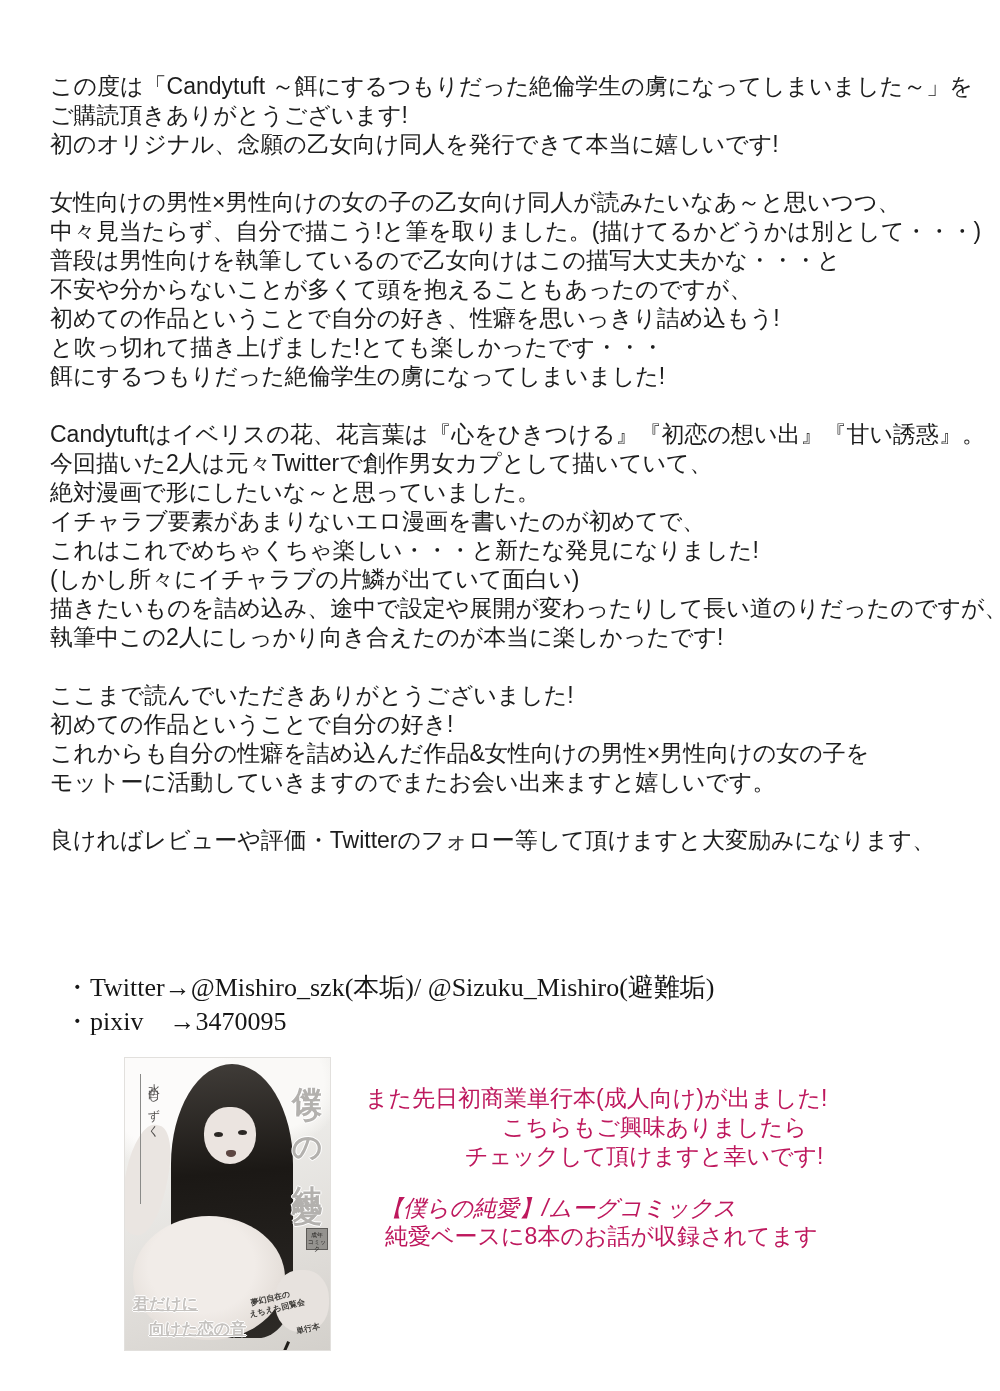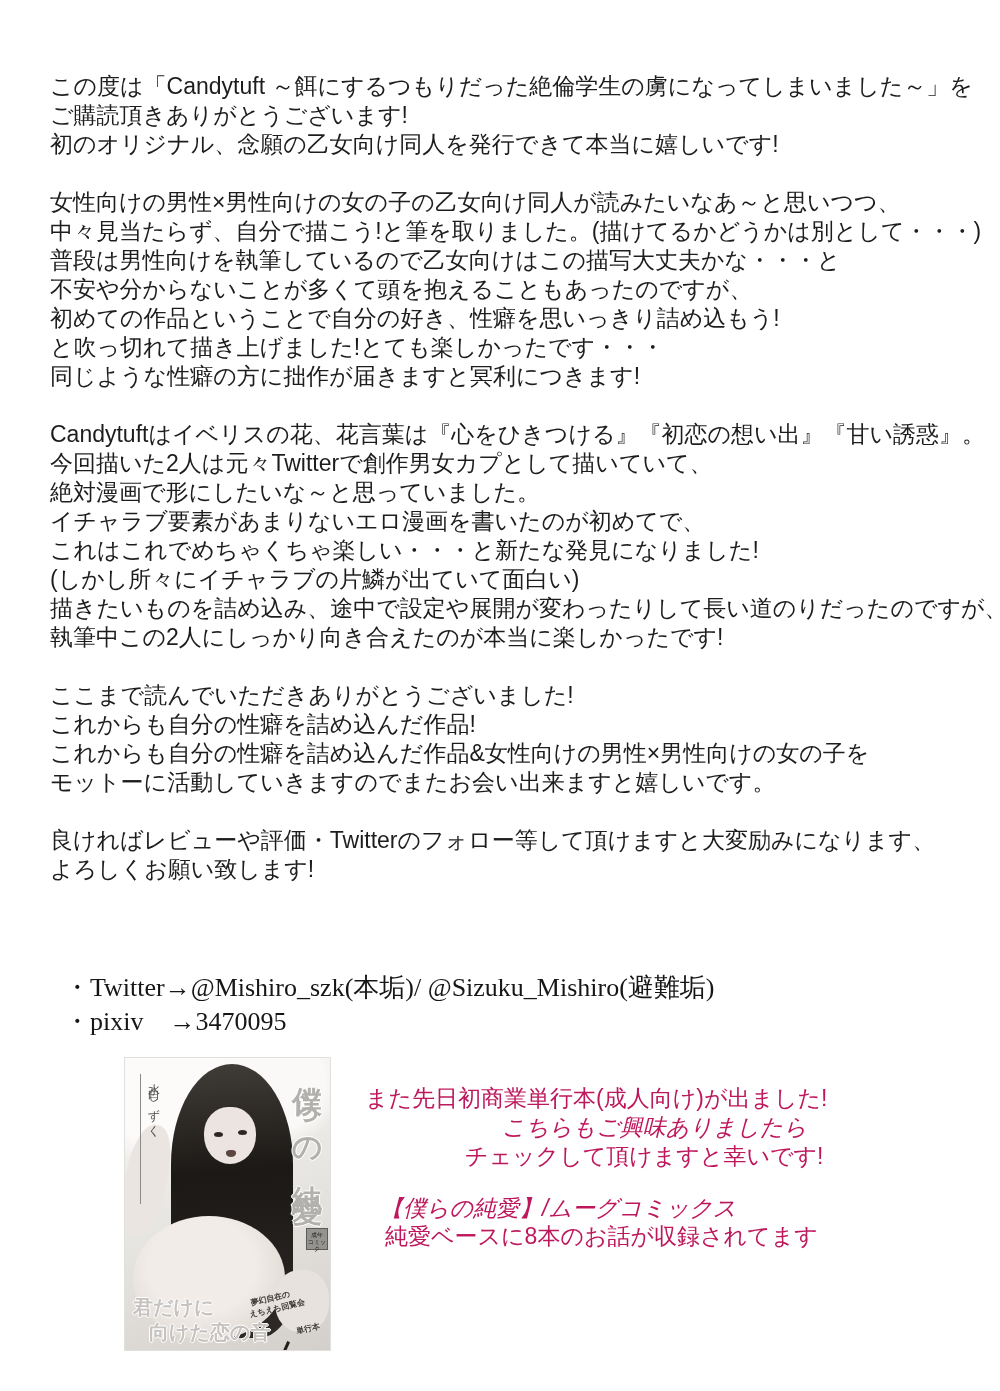--- a/index.html
+++ b/index.html
@@ -28,21 +28,21 @@
     font-size:26px; line-height:34px; color:#161616;
   }
   .contact .line { height:34px; }
 
   
   .promo-line {
     position:absolute; white-space:nowrap;
     font-size:23px; font-weight:500; line-height:29px; color:#be185d;
   }
   .promo-l1 { left:365px; top:1084px; }
-  .promo-l2 { left:502px; top:1113px;font-style:italic; }
+  .promo-l2 { left:502px; top:1113px; }
   .promo-l3 { left:465px; top:1142px;text-align:right; }
   .promo-l4 { left:380px; top:1194px;font-style:italic; }
   .promo-l5 { left:385px; top:1222px;text-align:right; }
 
   
   .cover {
     position:absolute; left:125px; top:1058px; width:205px; height:292px;
     background:linear-gradient(160deg,#f6f5f3 0%,#ecebe8 35%,#dedbd7 75%,#d3d0cb 100%);
     overflow:hidden; outline:1px solid #e2e0dd;
   }
@@ -87,22 +87,23 @@
     color:#b3b1ae;
     text-shadow:-1px 0 #fff,1px 0 #fff,0 -1px #fff,0 1px #fff;
   }
   .cv-author {
     left:15px; top:16px; height:130px;
     writing-mode:vertical-rl;
     font-size:12px; letter-spacing:4px; color:#4f4d4b;
     border-left:1px solid #8a8a88; padding-left:4px;
   }
   .cv-tagline1, .cv-tagline2 {
-    font-size:20px; font-weight:bold; color:#c5c2bf; white-space:nowrap;
+    font-size:16px; font-weight:bold; color:#c5c2bf; white-space:nowrap;
     text-shadow:-1px 0 #fff,1px 0 #fff,0 -1px #fff,0 1px #fff;
+    text-decoration:underline;
   }
   .cv-tagline1 { left:8px;  top:236px; }
   .cv-tagline2 { left:24px; top:261px; }
   .cv-rating {
     left:181px; top:170px; width:22px; height:22px;
     background:#95938f; border:1px solid #5d5b58;
     font-size:6px; line-height:7px; color:#242220; text-align:center;
     padding-top:3px; box-sizing:border-box;
   }
   .cv-rating span { position:static; display:block; }
@@ -129,41 +130,40 @@
     <span class="line">ご購読頂きありがとうございます!</span>
     <span class="line">初のオリジナル、念願の乙女向け同人を発行できて本当に嬉しいです!</span>
   </div>
   <div class="para">
     <span class="line">女性向けの男性×男性向けの女の子の乙女向け同人が読みたいなあ～と思いつつ、</span>
     <span class="line">中々見当たらず、自分で描こう!と筆を取りました。(描けてるかどうかは別として・・・)</span>
     <span class="line">普段は男性向けを執筆しているので乙女向けはこの描写大丈夫かな・・・と</span>
     <span class="line">不安や分からないことが多くて頭を抱えることもあったのですが、</span>
     <span class="line">初めての作品ということで自分の好き、性癖を思いっきり詰め込もう!</span>
     <span class="line">と吹っ切れて描き上げました!とても楽しかったです・・・</span>
-    <span class="line">同じような性癖の方に拙作が届きますと冥利につきます!</span>
+    <span class="line">餌にするつもりだった絶倫学生の虜になってしまいました!</span>
   </div>
   <div class="para">
     <span class="line">Candytuftはイベリスの花、花言葉は『心をひきつける』『初恋の想い出』『甘い誘惑』。</span>
     <span class="line">今回描いた2人は元々Twitterで創作男女カプとして描いていて、</span>
     <span class="line">絶対漫画で形にしたいな～と思っていました。</span>
     <span class="line">イチャラブ要素があまりないエロ漫画を書いたのが初めてで、</span>
     <span class="line">これはこれでめちゃくちゃ楽しい・・・と新たな発見になりました!</span>
     <span class="line">(しかし所々にイチャラブの片鱗が出ていて面白い)</span>
     <span class="line">描きたいものを詰め込み、途中で設定や展開が変わったりして長い道のりだったのですが、</span>
     <span class="line">執筆中この2人にしっかり向き合えたのが本当に楽しかったです!</span>
   </div>
   <div class="para">
     <span class="line">ここまで読んでいただきありがとうございました!</span>
-    <span class="line">これからも自分の性癖を詰め込んだ作品!</span>
+    <span class="line">初めての作品ということで自分の好き!</span>
     <span class="line">これからも自分の性癖を詰め込んだ作品&amp;女性向けの男性×男性向けの女の子を</span>
     <span class="line">モットーに活動していきますのでまたお会い出来ますと嬉しいです。</span>
   </div>
   <div class="para">
     <span class="line">良ければレビューや評価・Twitterのフォロー等して頂けますと大変励みになります、</span>
-    <span class="line">よろしくお願い致します!</span>
   </div>
 </section>
 
 <section class="contact">
   <span class="line">・Twitter→@Mishiro_szk(本垢)/ @Sizuku_Mishiro(避難垢)</span>
   <span class="line">・pixiv　→3470095</span>
 </section>
 
 <span class="promo-line promo-l1">また先日初商業単行本(成人向け)が出ました!</span>
 <span class="promo-line promo-l2">こちらもご興味ありましたら</span>

